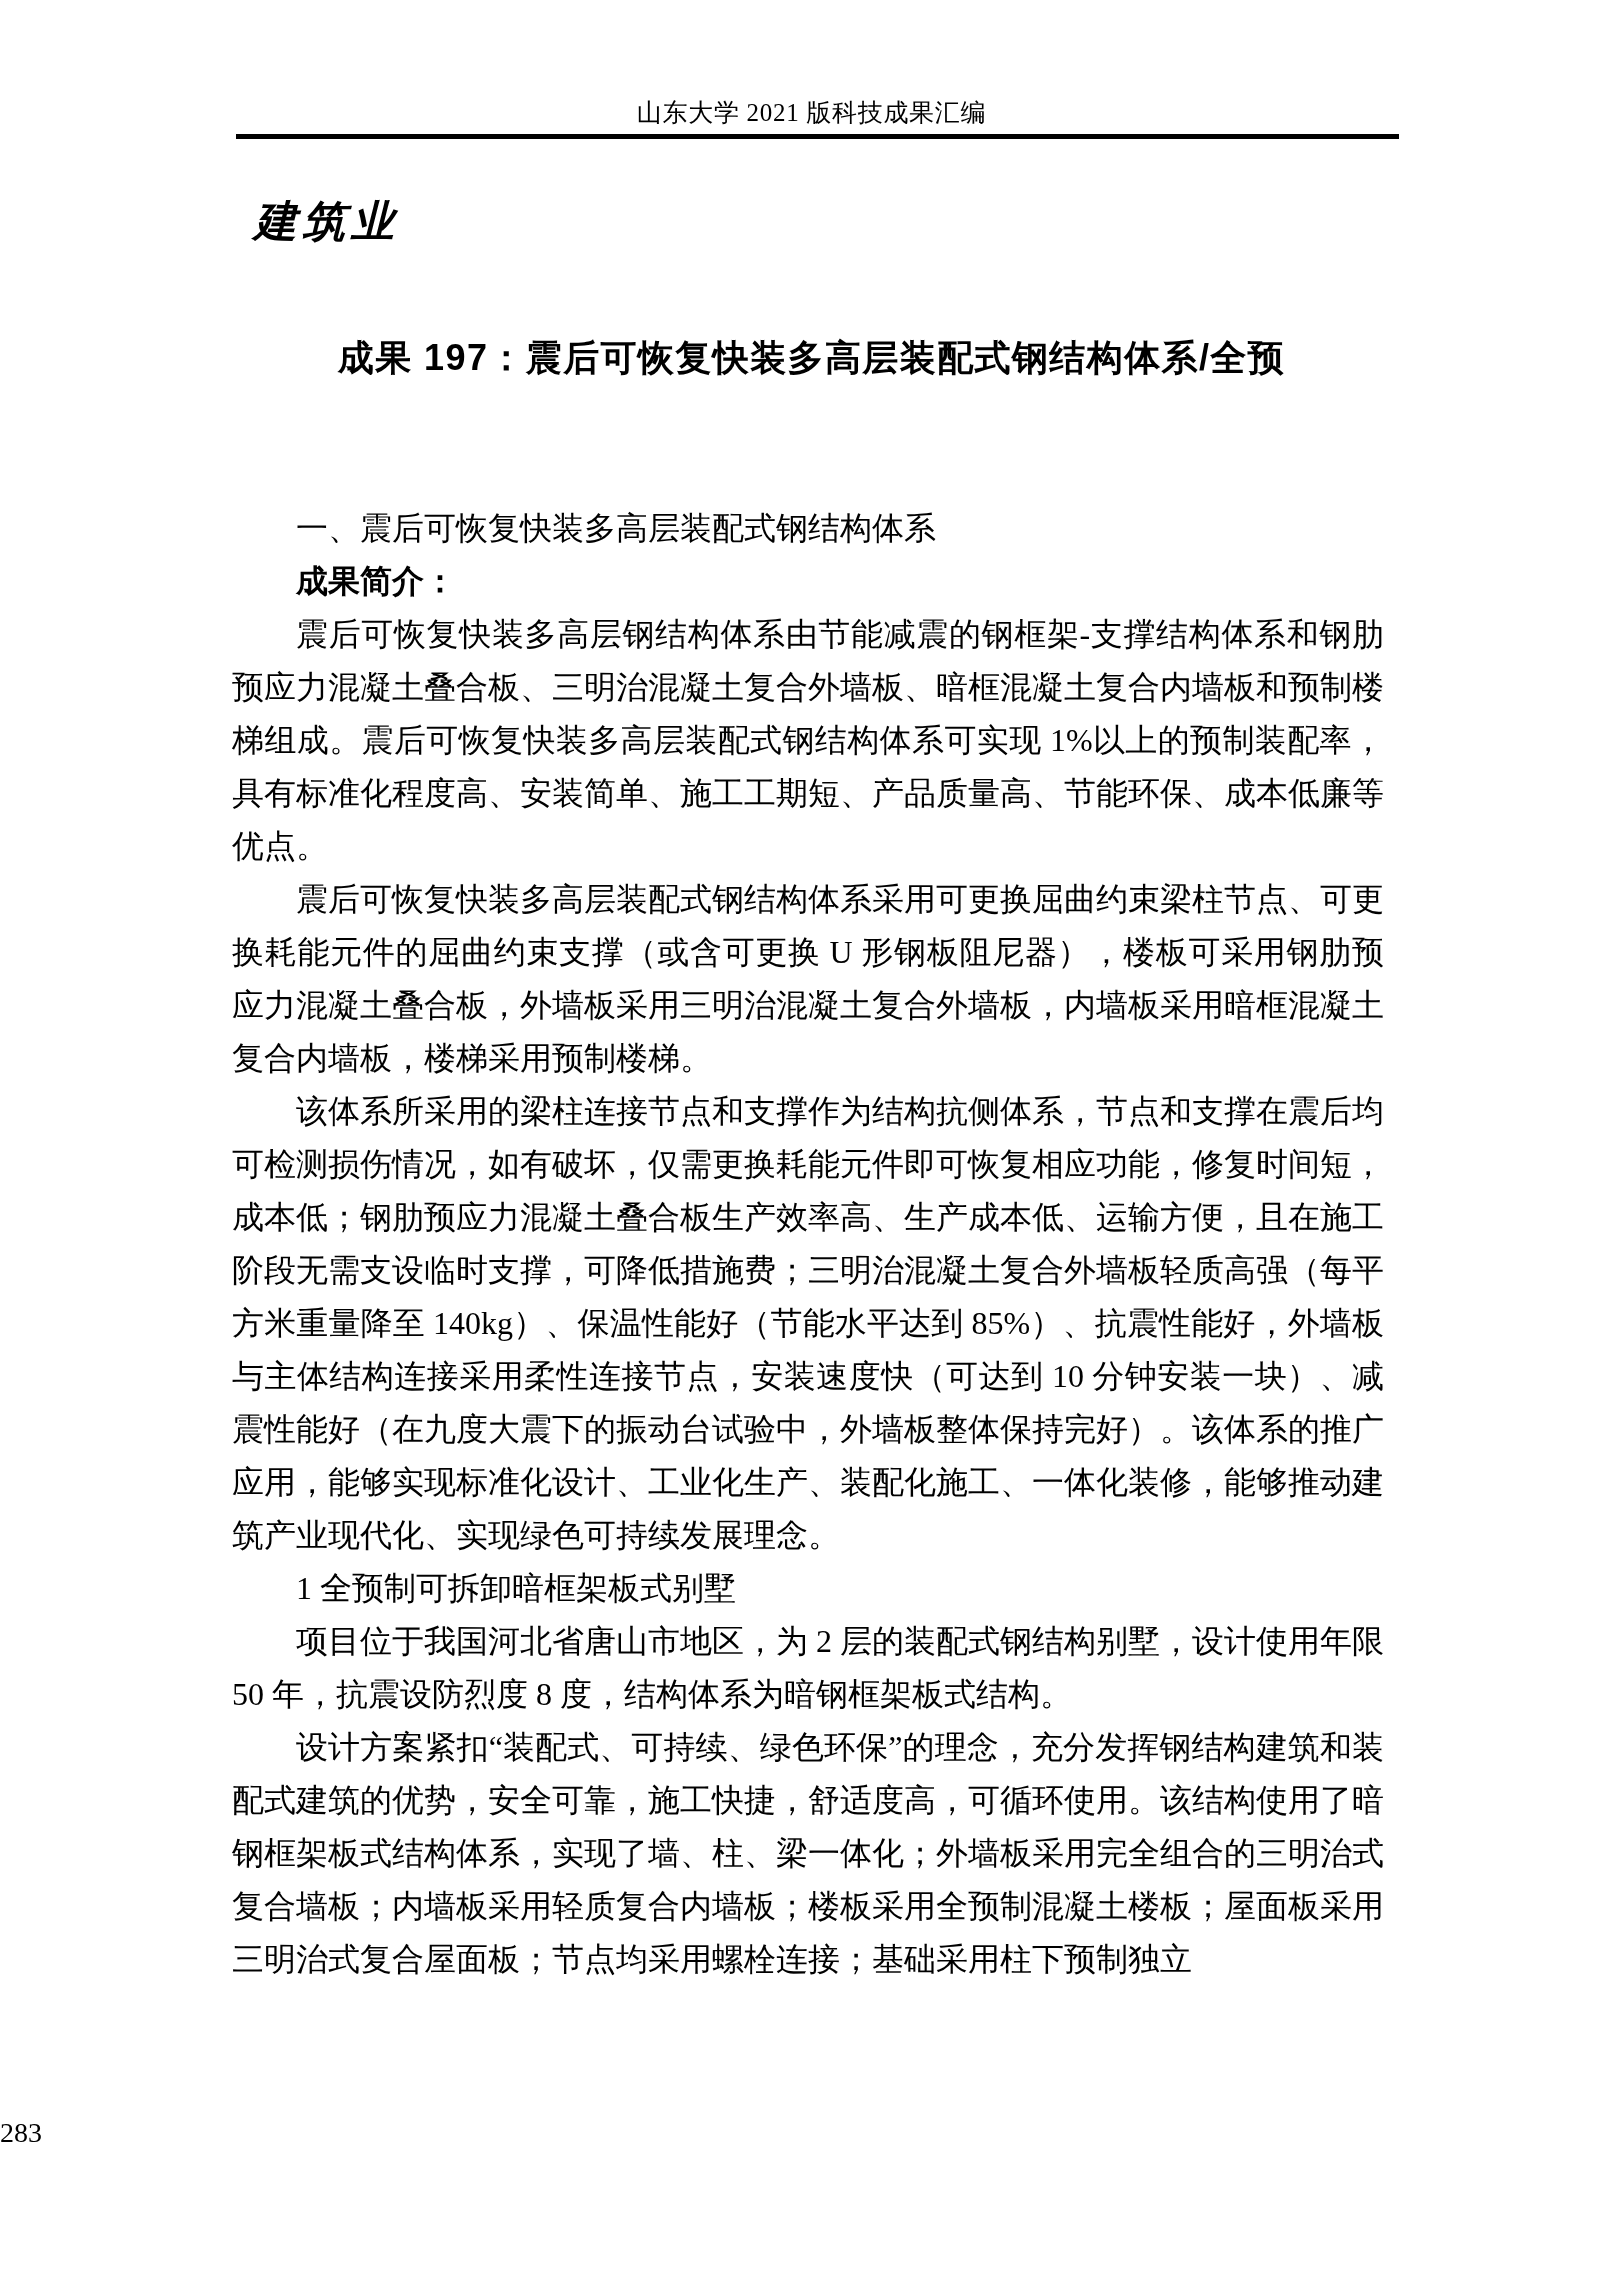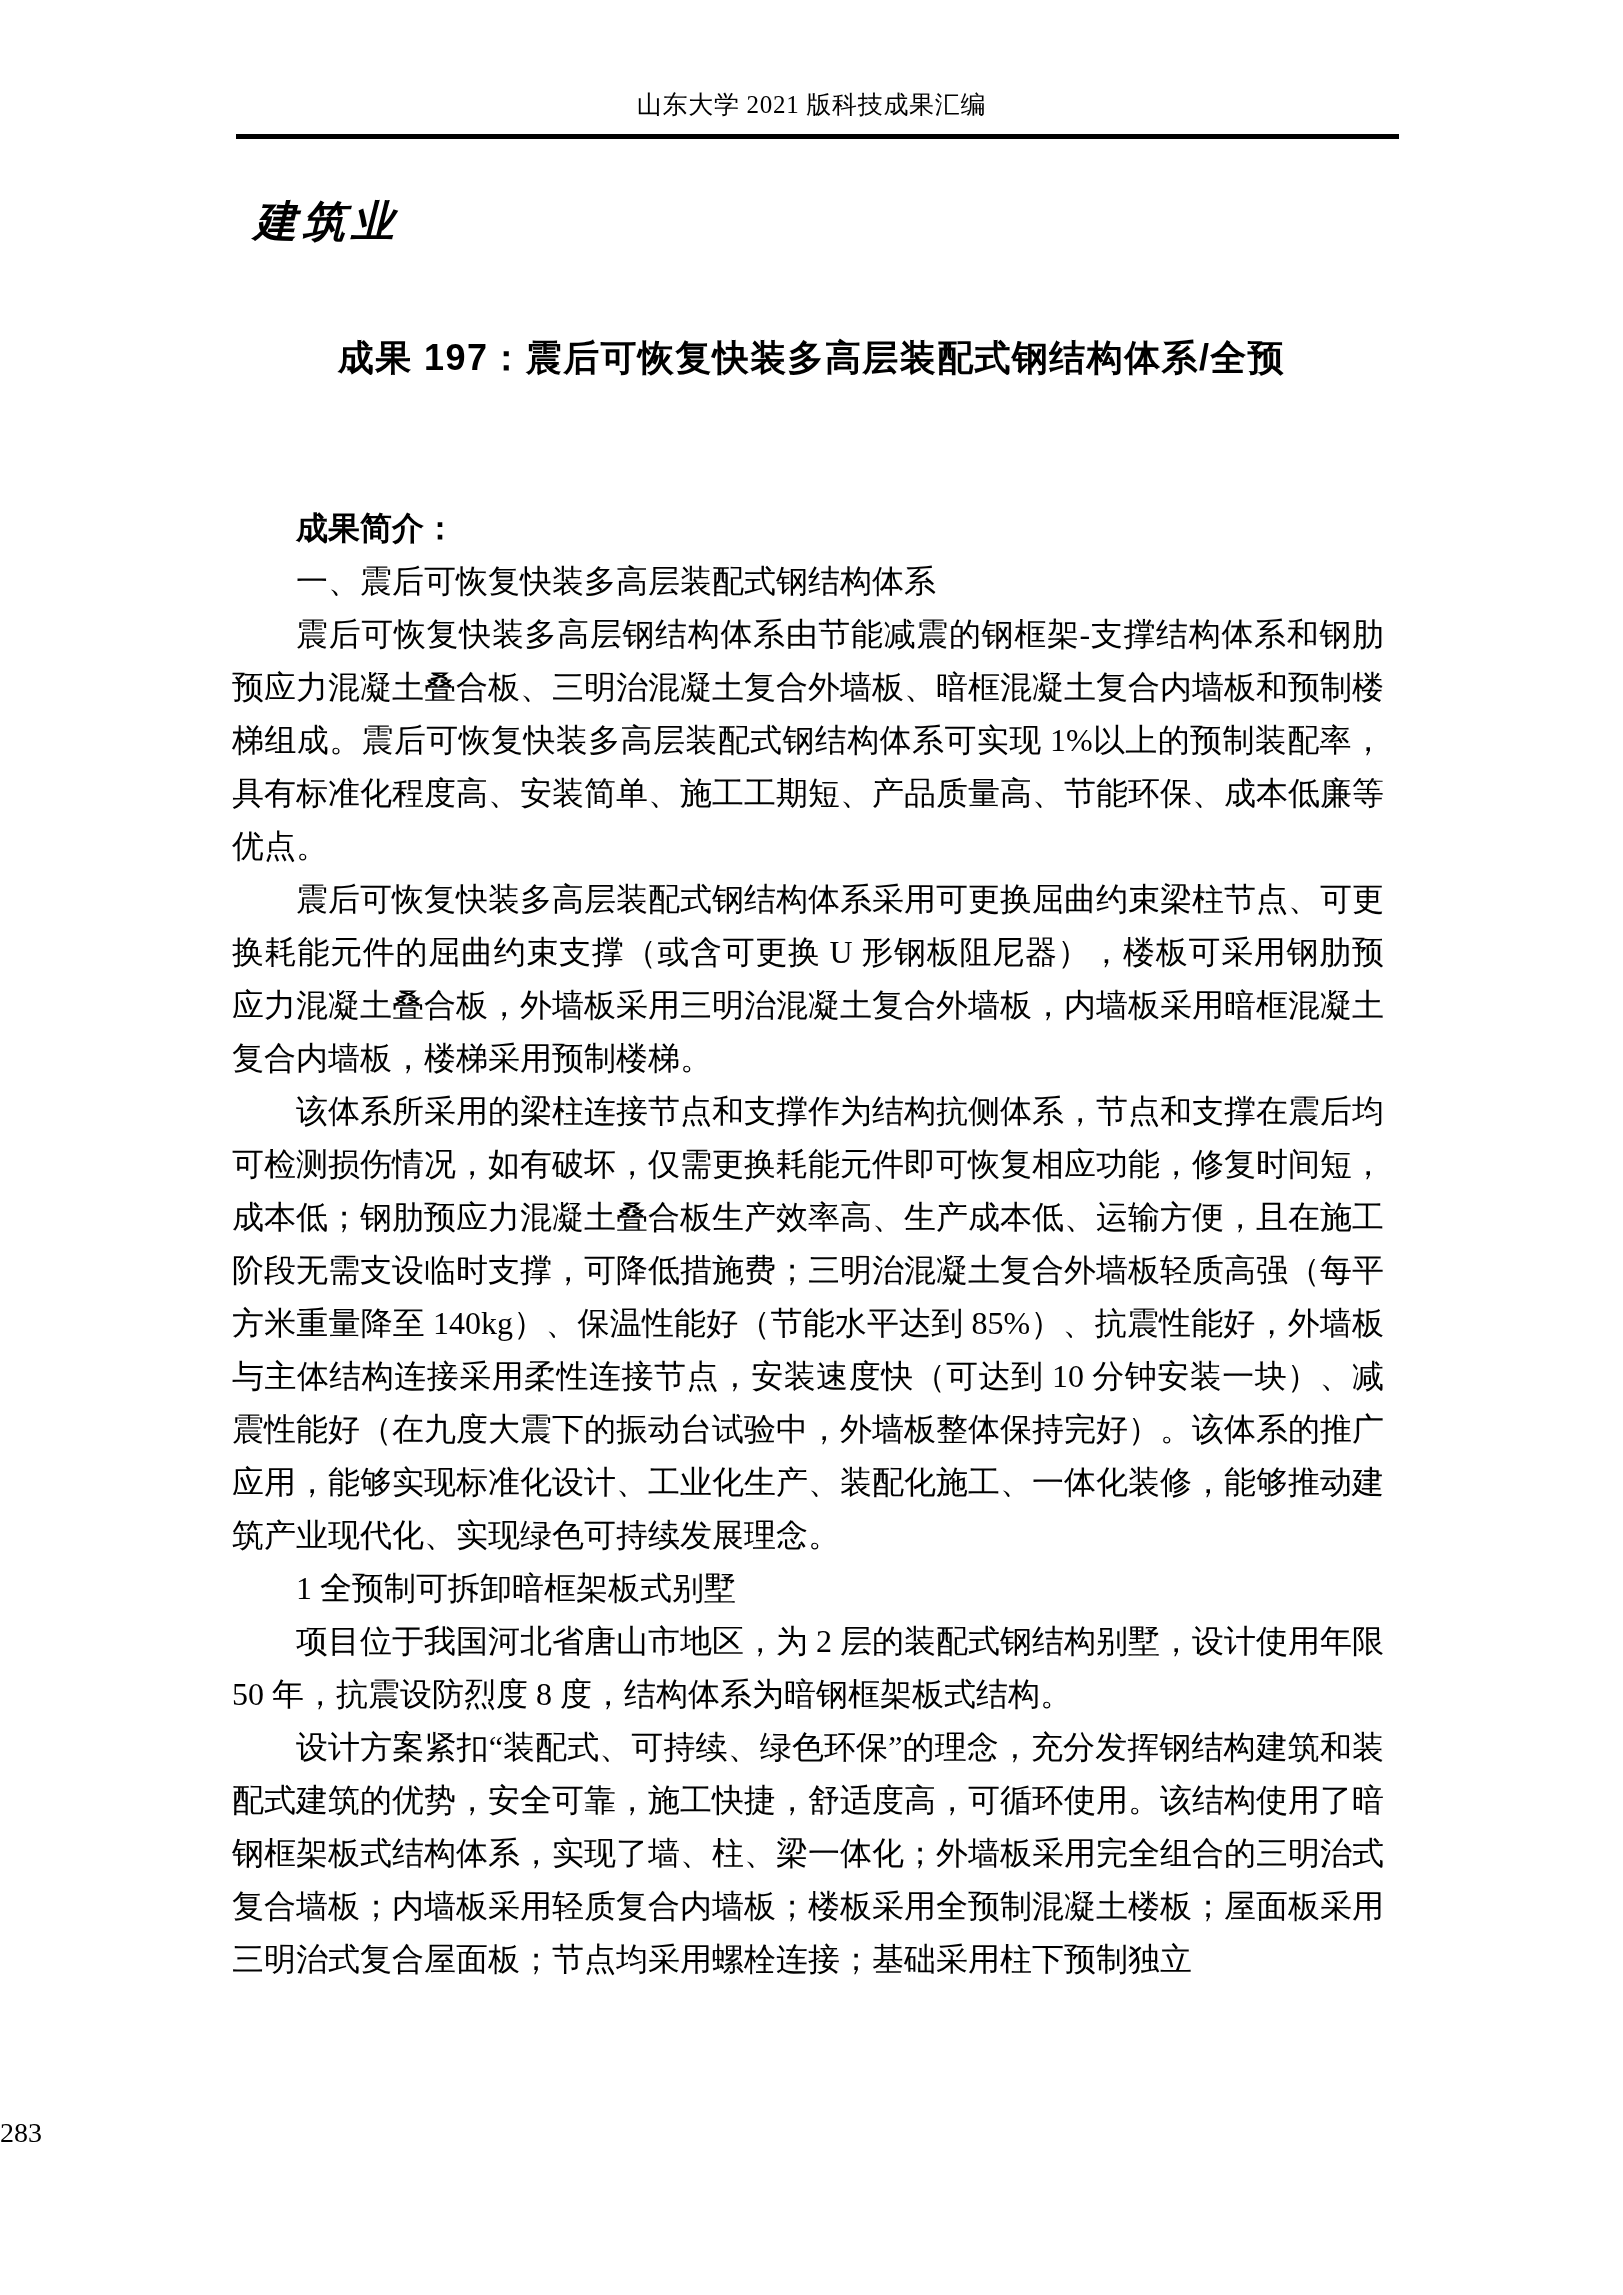--- a/index.html
+++ b/index.html
@@ -13,21 +13,21 @@
     width: 1623px;
     height: 2295px;
     margin: 0 auto;
     background: #ffffff;
     color: #000000;
     overflow: hidden;
     font-family: "Liberation Serif", "DejaVu Serif", serif;
   }
   .running-header {
     position: absolute;
-    top: 90px;
+    top: 98px;
     left: 0;
     width: 100%;
     text-align: center;
     font-size: 25px;
     line-height: 30px;
     letter-spacing: 0.7px;
   }
   .header-rule {
     position: absolute;
     top: 134px;
@@ -102,22 +102,22 @@
 
   <div class="header-rule"></div>
 
   <h1 class="section-heading">建筑业</h1>
 
   <h2 class="doc-title">
     <span class="title-line">成果 197：震后可恢复快装多高层装配式钢结构体系/全预</span>
   </h2>
 
   <div class="content" id="paragraphs">
+      <p class="para subheading-line">一、震后可恢复快装多高层装配式钢结构体系</p>
       <p class="para intro-heading">成果简介：</p>
-      <p class="para subheading-line">一、震后可恢复快装多高层装配式钢结构体系</p>
       <p class="para body">震后可恢复快装多高层钢结构体系由节能减震的钢框架-支撑结构体系和钢肋预应力混凝土叠合板、三明治混凝土复合外墙板、暗框混凝土复合内墙板和预制楼梯组成。震后可恢复快装多高层装配式钢结构体系可实现 1%以上的预制装配率，具有标准化程度高、安装简单、施工工期短、产品质量高、节能环保、成本低廉等优点。</p>
       <p class="para body">震后可恢复快装多高层装配式钢结构体系采用可更换屈曲约束梁柱节点、可更换耗能元件的屈曲约束支撑（或含可更换 U 形钢板阻尼器），楼板可采用钢肋预应力混凝土叠合板，外墙板采用三明治混凝土复合外墙板，内墙板采用暗框混凝土复合内墙板，楼梯采用预制楼梯。</p>
       <p class="para body">该体系所采用的梁柱连接节点和支撑作为结构抗侧体系，节点和支撑在震后均可检测损伤情况，如有破坏，仅需更换耗能元件即可恢复相应功能，修复时间短，成本低；钢肋预应力混凝土叠合板生产效率高、生产成本低、运输方便，且在施工阶段无需支设临时支撑，可降低措施费；三明治混凝土复合外墙板轻质高强（每平方米重量降至 140kg）、保温性能好（节能水平达到 85%）、抗震性能好，外墙板与主体结构连接采用柔性连接节点，安装速度快（可达到 10 分钟安装一块）、减震性能好（在九度大震下的振动台试验中，外墙板整体保持完好）。该体系的推广应用，能够实现标准化设计、工业化生产、装配化施工、一体化装修，能够推动建筑产业现代化、实现绿色可持续发展理念。</p>
       <p class="para subheading-line">1 全预制可拆卸暗框架板式别墅</p>
       <p class="para body">项目位于我国河北省唐山市地区，为 2 层的装配式钢结构别墅，设计使用年限 50 年，抗震设防烈度 8 度，结构体系为暗钢框架板式结构。</p>
       <p class="para body">设计方案紧扣“装配式、可持续、绿色环保”的理念，充分发挥钢结构建筑和装配式建筑的优势，安全可靠，施工快捷，舒适度高，可循环使用。该结构使用了暗钢框架板式结构体系，实现了墙、柱、梁一体化；外墙板采用完全组合的三明治式复合墙板；内墙板采用轻质复合内墙板；楼板采用全预制混凝土楼板；屋面板采用三明治式复合屋面板；节点均采用螺栓连接；基础采用柱下预制独立</p>
     </div>
 
   <div class="page-number">283</div>
 

